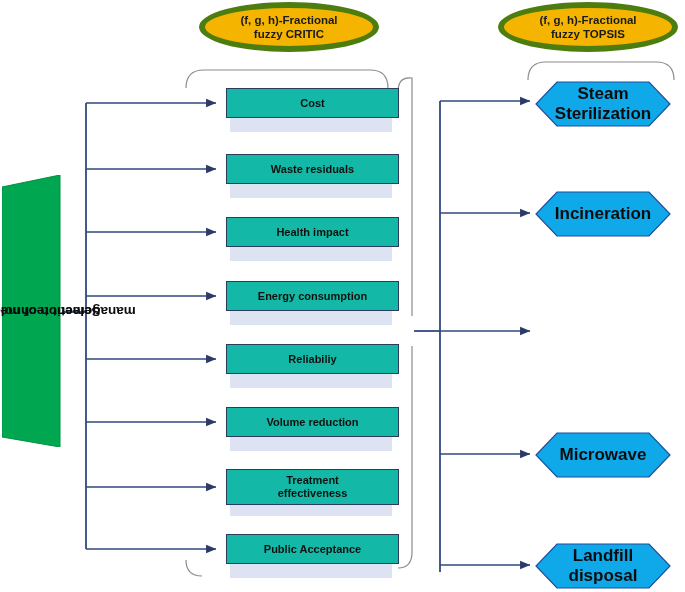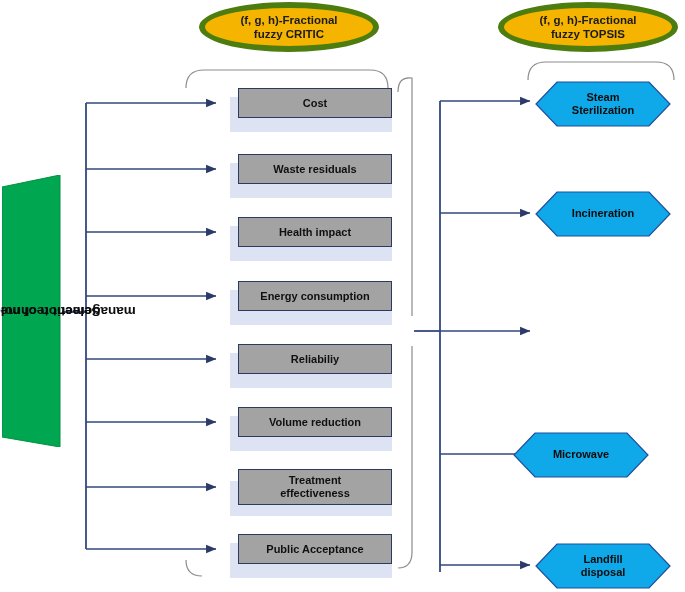--- a/index.html
+++ b/index.html
@@ -85,24 +85,24 @@
   }
   .crit-shadow {
     position: absolute;
     left: 8px; top: 9px;
     width: 162px;
     height: 35px;
     background: #dde3f2;
   }
   .crit-box {
     position: absolute;
-    left: 16px; top: 0;
-    width: 154px;
+    left: 4px; top: 0;
+    width: 173px;
     height: 30px;
-    background: #a3a3a3;
+    background: #14b8a6;
     border: 1.3px solid #2b3a5e;
     box-sizing: border-box;
     display: flex;
     align-items: center;
     justify-content: center;
     text-align: center;
     font-size: 11px;
     font-weight: bold;
     color: #101010;
     line-height: 1.18;
@@ -125,21 +125,21 @@
   }
   .alt-label {
     position: absolute;
     left: 0; top: 0;
     width: 136px;
     height: 46px;
     display: flex;
     align-items: center;
     justify-content: center;
     text-align: center;
-    font-size: 11px;
+    font-size: 17px;
     font-weight: bold;
     color: #0c0c0c;
     line-height: 1.2;
     pointer-events: none;
   }
 </style>
 </head>
 <body>
 
 <div id="canvas">
@@ -267,21 +267,21 @@
   <div class="alt-wrap" style="left:535px; top:191px;">
     <svg class="alt-hex" viewBox="0 0 136 46" preserveAspectRatio="none" xmlns="http://www.w3.org/2000/svg">
       <polygon points="22,1 114,1 135,23 114,45 22,45 1,23" fill="#0FA8E8" stroke="#1F4E9C" stroke-width="1.2"></polygon>
     </svg>
     <div class="alt-label">
       <div>Incineration</div>
     </div>
   </div>
 
 
-  <div class="alt-wrap" style="left:513px; top:432px;text-decoration:underline;">
+  <div class="alt-wrap" style="left:535px; top:432px;text-decoration:underline;">
     <svg class="alt-hex" viewBox="0 0 136 46" preserveAspectRatio="none" xmlns="http://www.w3.org/2000/svg">
       <polygon points="22,1 114,1 135,23 114,45 22,45 1,23" fill="#0FA8E8" stroke="#1F4E9C" stroke-width="1.2"></polygon>
     </svg>
     <div class="alt-label">
       <div>Microwave</div>
     </div>
   </div>
 
   <div class="alt-wrap" style="left:535px; top:543px;">
     <svg class="alt-hex" viewBox="0 0 136 46" preserveAspectRatio="none" xmlns="http://www.w3.org/2000/svg">

